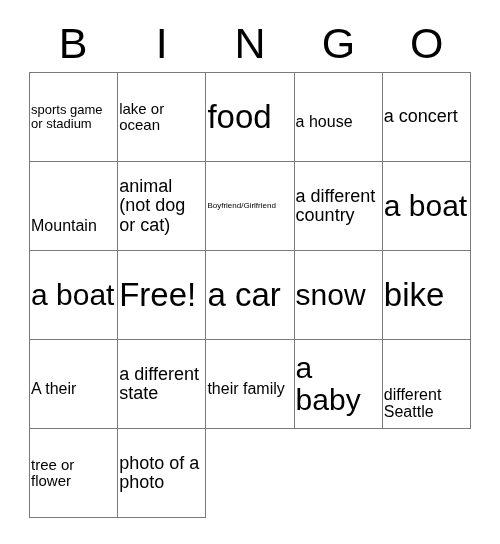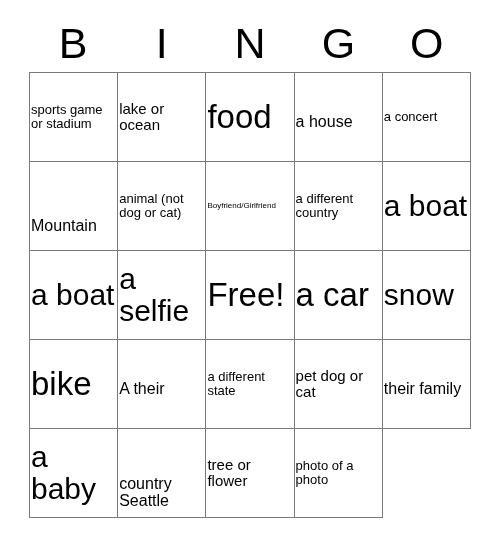--- a/index.html
+++ b/index.html
@@ -64,21 +64,21 @@
     display: block;
     width: 100%;
     line-height: 1.06;
     word-wrap: break-word;
     color: #000000;
   }
   
   .sz-xxs { font-size: 8px;  line-height: 1.1; }
   .sz-xs  { font-size: 13px; }
   .sz-s   { font-size: 16px; margin-top: 40px; }
-  .sz-m   { font-size: 13px; }
+  .sz-m   { font-size: 18px; }
   .sz-l   { font-size: 15px; }
   .sz-xl  { font-size: 16px; margin-top: 11px; }
   .sz-xxl { font-size: 30px; }
   .sz-h   { font-size: 33px; }
 </style>
 </head>
 <body>
 
 <div class="card">
 
@@ -121,53 +121,47 @@
         <span class="cell-text sz-m">a different country</span>
       </div>
     <div class="cell">
         <span class="cell-text sz-xxl">a boat</span>
       </div>
 
     <div class="cell">
         <span class="cell-text sz-xxl">a boat</span>
       </div>
     <div class="cell">
-        <span class="cell-text sz-xxl">a selfie</span>
-      </div>
-    <div class="cell">
         <span class="cell-text sz-h">Free!</span>
       </div>
     <div class="cell">
         <span class="cell-text sz-h">a car</span>
       </div>
     <div class="cell">
         <span class="cell-text sz-xxl">snow</span>
       </div>
 
     <div class="cell">
         <span class="cell-text sz-h">bike</span>
       </div>
     <div class="cell">
         <span class="cell-text sz-xl">A their</span>
       </div>
     <div class="cell">
         <span class="cell-text sz-m">a different state</span>
       </div>
-    <div class="cell">
-        <span class="cell-text sz-l">pet dog or cat</span>
-      </div>
 
     <div class="cell">
         <span class="cell-text sz-xl">their family</span>
       </div>
     <div class="cell">
         <span class="cell-text sz-xxl">a baby</span>
       </div>
     <div class="cell">
-        <span class="cell-text sz-s">country Seattle</span>
+        <span class="cell-text sz-s">different Seattle</span>
       </div>
     <div class="cell">
         <span class="cell-text sz-l">tree or flower</span>
       </div>
     <div class="cell">
         <span class="cell-text sz-m">photo of a photo</span>
       </div>
 
   </div>
 </div>

